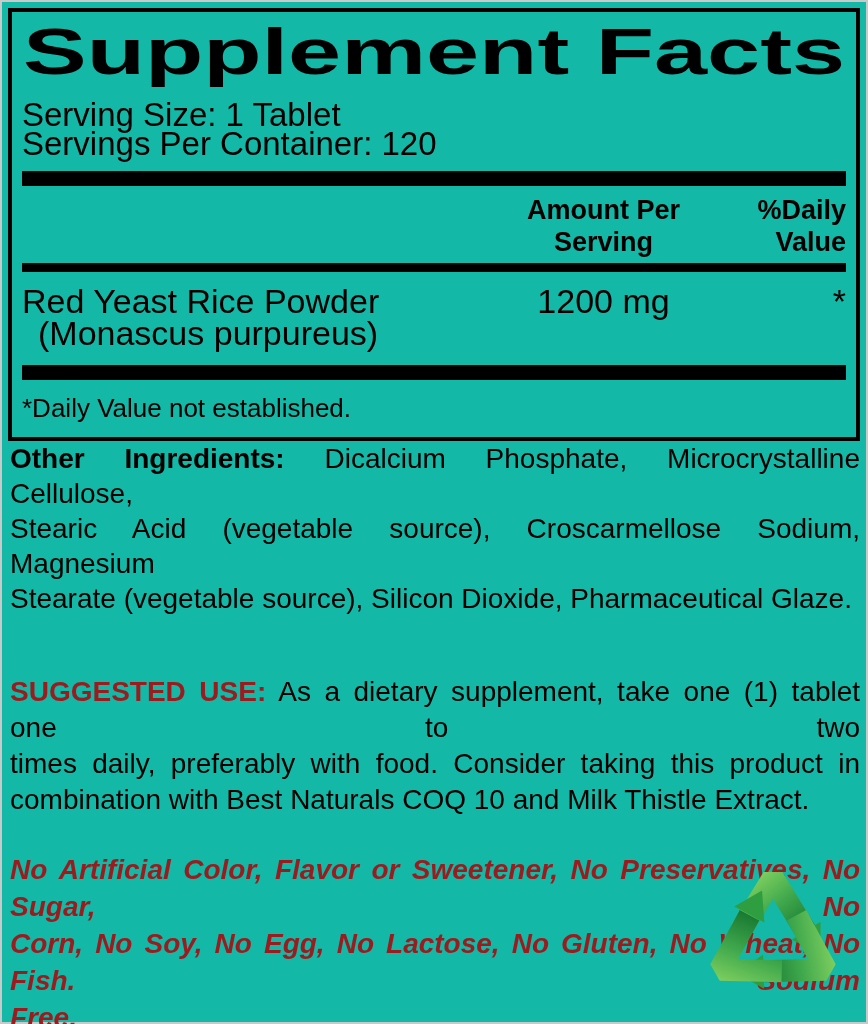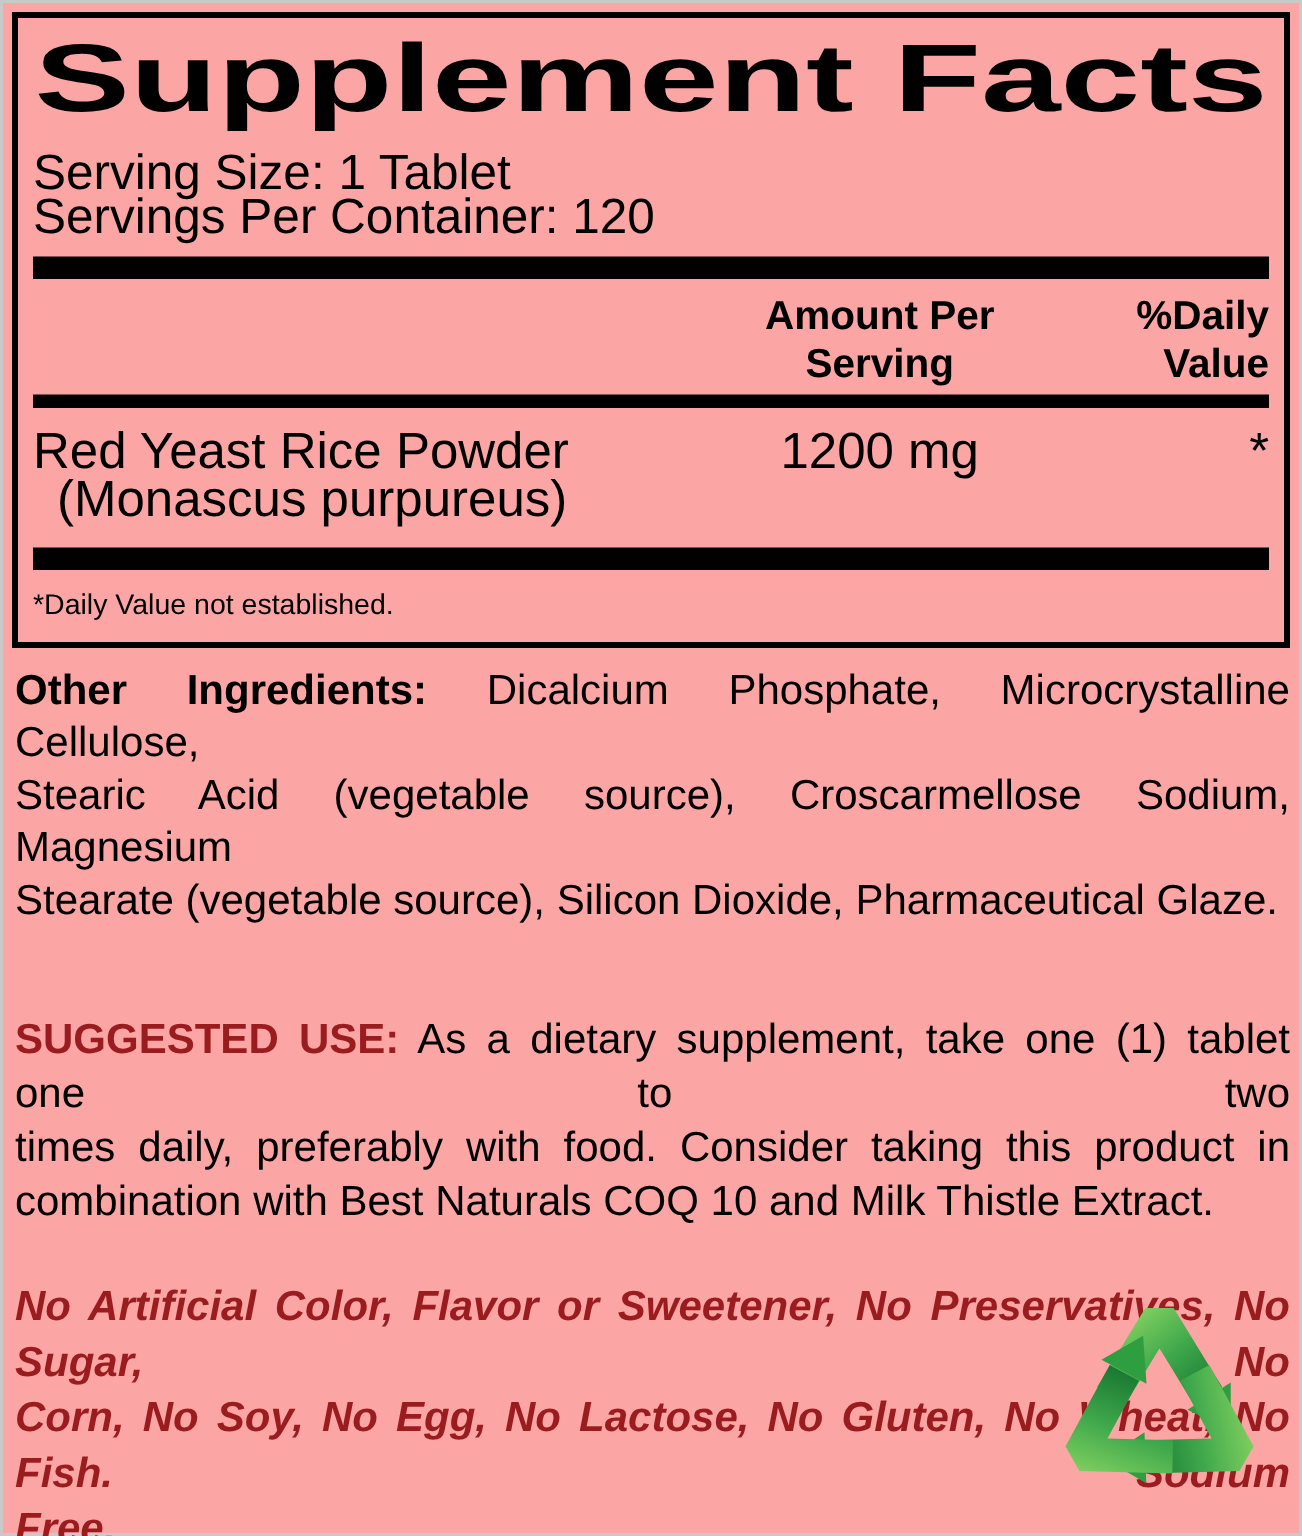--- a/index.html
+++ b/index.html
@@ -8,21 +8,21 @@
     width: 868px; height: 1024px;
     font-family: "Liberation Sans", sans-serif;
     color: #000;
     position: relative;
     overflow: hidden;
   }
   .page {
     width: 868px; height: 1024px;
     border: 2px solid #c9c9c9;
     position: relative;
-    background: #fca5a5;
+    background: #14b8a6;
   }
 
   
   .facts-box {
     margin: 6px 6px 0 6px;
     border: 4px solid #000;
     padding: 2px 10px 6px 10px;
   }
   .title-svg { display: block; width: 828px; height: 74px; }
   .title-svg text {
@@ -31,35 +31,35 @@
     fill: #000;
   }
   .serving-info { margin-top: 12px; font-size: 33px; line-height: 29px; }
   .bar { background: #000; }
   .bar-thick { height: 15px; }
   .bar-med { height: 9px; }
   .bar-1 { margin-top: 13px; }
   .bar-2 { margin-top: 5px; }
   .bar-3 { margin-top: 14px; }
 
-  .cols { display: flex; align-items: flex-start; gap: 17px; }
+  .cols { display: flex; align-items: flex-start; }
   .col-name { flex: 1; }
   .col-amount { width: 235px; text-align: center; }
   .col-dv { width: 125px; text-align: right; }
 
   .table-header { margin-top: 8px; font-weight: bold; font-size: 27px; line-height: 32px; min-height: 64px; }
   .ing-row { margin-top: 13px; font-size: 34px; line-height: 32px; min-height: 66px; }
   .ing-latin { padding-left: 16px; }
-  .footnote { margin: 13px 0 7px 0; font-size: 19px; }
+  .footnote { margin: 13px 0 7px 0; font-size: 26px; }
 
   
   .para { margin: 0 6px 0 8px; font-size: 28px; }
   .jl { text-align: justify; text-align-last: justify; }
   .ll { text-align: left; }
-  .other-ing { margin-top: 10px; line-height: 35px; }
+  .other-ing { margin-top: 0; line-height: 35px; }
   .lead-bold { font-weight: bold; }
   .suggested { margin-top: 58px; line-height: 36px; }
   .lead-red { font-weight: bold; color: #9a1c1f; }
   .claims {
     margin-top: 33px; line-height: 37px;
     color: #9a1c1f; font-style: italic; font-weight: bold;
   }
 
   
   .recycle {

